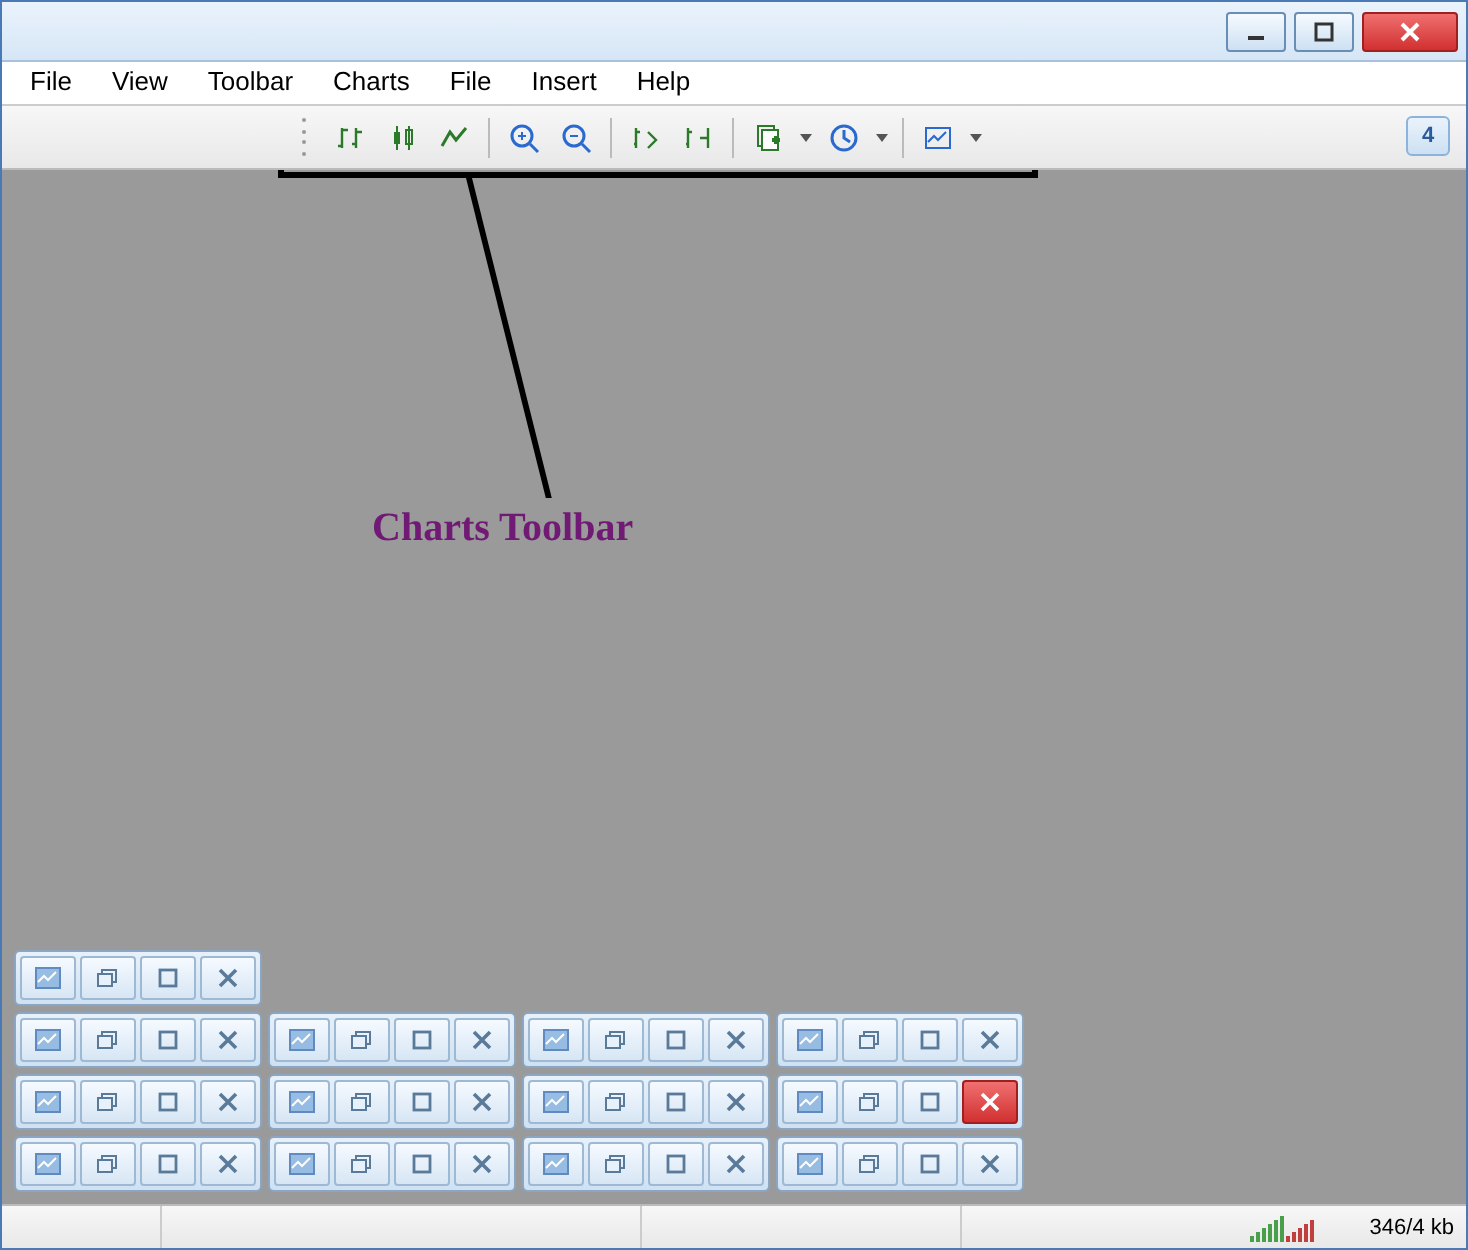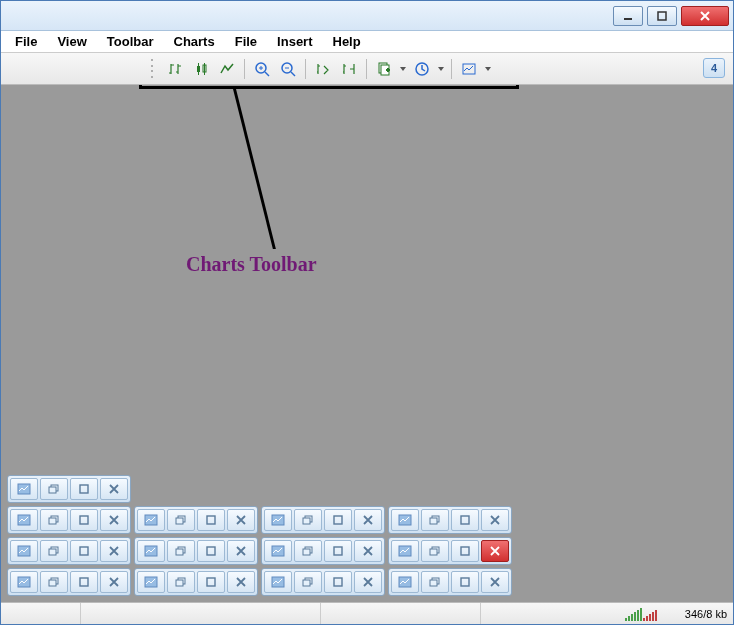--- a/index.html
+++ b/index.html
@@ -6,21 +6,21 @@
 body { font-family: "Segoe UI", Tahoma, sans-serif; font-size: 13px; background: #fff; }
 .window { width: 734px; height: 625px; border: 1px solid #4a7ab5; position: relative; display: flex; flex-direction: column; background: #fff; }
 
 
 .titlebar { height: 30px; background: linear-gradient(#eaf3fc, #d6e6f6); display: flex; justify-content: flex-end; align-items: center; padding: 0 4px; border-bottom: 1px solid #a8c2dc; }
 .titlebar .win-btn { width: 30px; height: 20px; margin-left: 4px; display: flex; align-items: center; justify-content: center; border: 1px solid #6a8db5; border-radius: 2px; background: linear-gradient(#f5faff,#cde0f2); cursor: pointer; }
 .titlebar .win-btn.close { background: linear-gradient(#f07070,#d13030); border-color: #a02020; color: #fff; width: 48px; }
 .titlebar .win-btn svg { display:block; }
 
 
-.menubar { height: 22px; display: flex; align-items: center; padding: 0 6px; gap: 4px; border-bottom: 1px solid #ccc; background:#fff;font-weight:bold; }
+.menubar { height: 22px; display: flex; padding: 0 6px; gap: 4px; border-bottom: 1px solid #ccc; background:#fff; }
 .menubar .menu-item { padding: 2px 8px; cursor: pointer; }
 
 
 .toolbarrow { height: 32px; background: linear-gradient(#f7f7f7,#e8e8e8); border-bottom: 1px solid #bbb; display:flex; align-items:center; position:relative; }
 .toolbar { display:flex; align-items:center; gap:2px; margin-left:150px; }
 .grip { width:6px; height:22px; display:flex; flex-direction:column; justify-content:space-around; margin-right:4px; }
 .grip span{ width:2px; height:2px; background:#999; border-radius:50%; }
 .tbtn { width:24px; height:24px; display:flex; align-items:center; justify-content:center; border:1px solid transparent; border-radius:3px; cursor:pointer; }
 .tsep { width:1px; height:20px; background:#bbb; margin:0 3px; }
 .tdrop { width:10px; display:flex; align-items:center; justify-content:center; cursor:pointer; }
@@ -505,16 +505,16 @@
         <span style="height:7px"></span>
         <span style="height:9px"></span>
         <span style="height:11px"></span>
         <span style="height:13px"></span>
       <span class="r" style="height:3px"></span>
         <span class="r" style="height:5px"></span>
         <span class="r" style="height:7px"></span>
         <span class="r" style="height:9px"></span>
         <span class="r" style="height:11px"></span>
     </div>
-    <div class="cell" style="border-right:none;width:70px;justify-content:flex-end">346/8 kb</div>
+    <div class="cell" style="border-right:none;width:70px;justify-content:flex-end">346/4 kb</div>
   </div>
 
 </div>
 
 </body></html>

